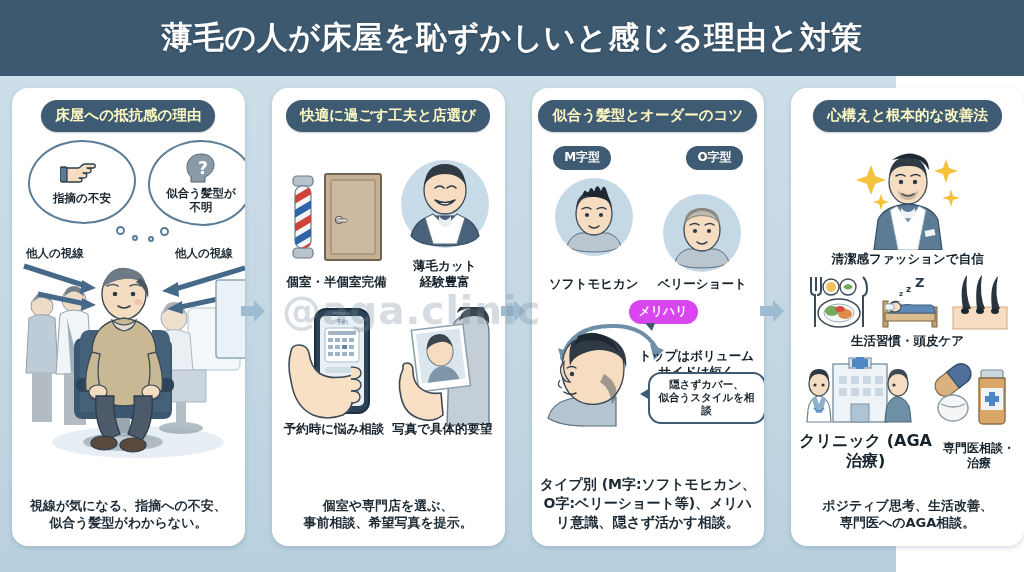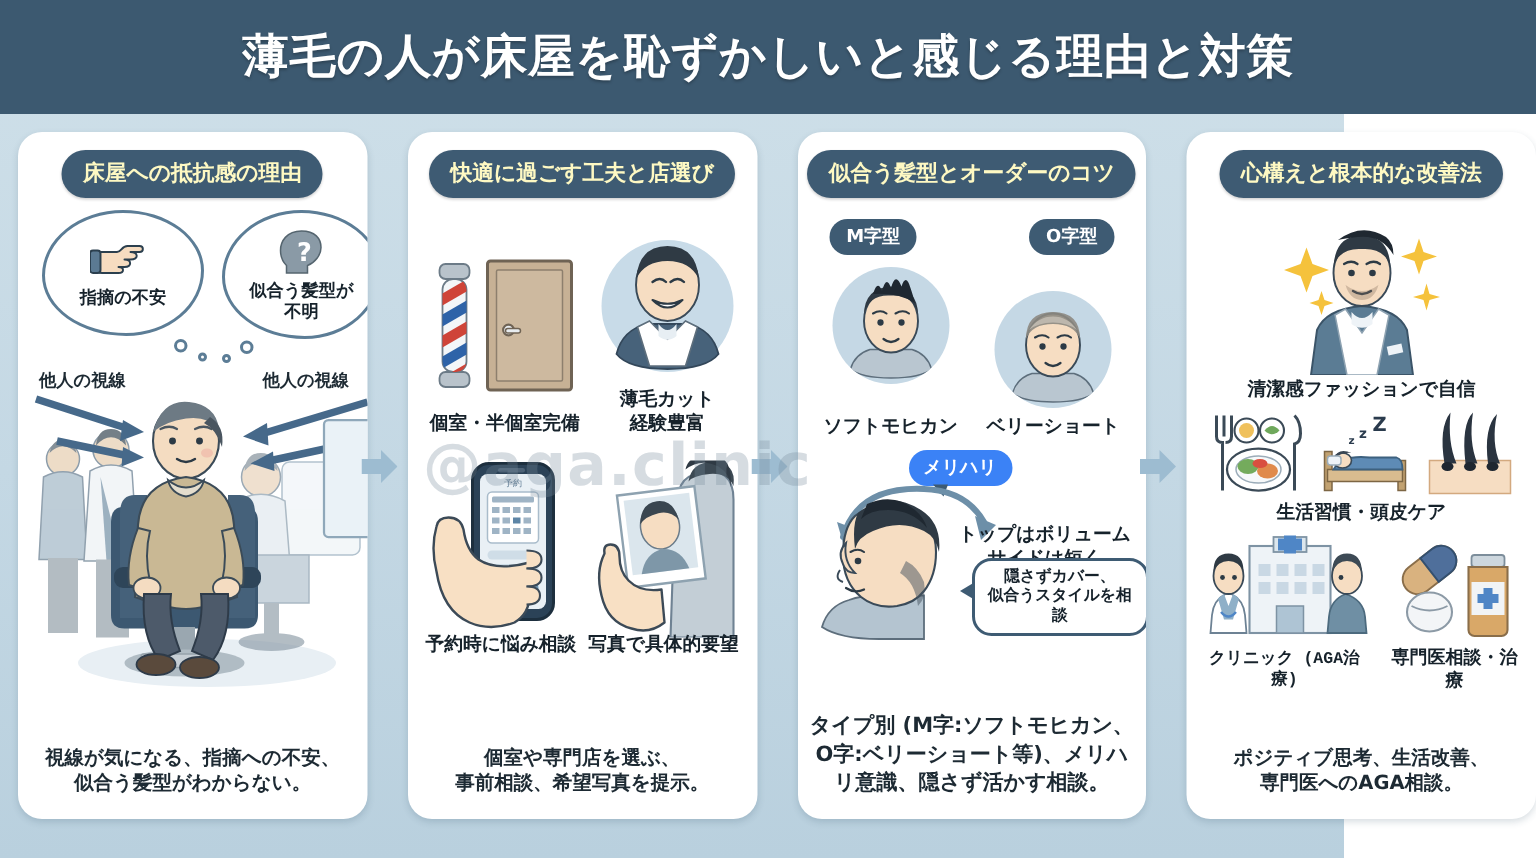--- a/index.html
+++ b/index.html
@@ -118,23 +118,24 @@
   .pill-sm {
     background:#3e5b73; color:#fff; border-radius:12px;
     padding:3px 11px 4px; font-size:12px; font-weight:bold; white-space:nowrap;
   }
   .face-circle {
     width:78px; height:78px; border-radius:50%;
     background:#c5d8e5;
     position:relative; overflow:hidden;
   }
   .speech {
-    background:#3b82f6; color:#fff; border-radius:13px;
+    background:#d946ef; color:#fff; border-radius:13px;
     padding:3px 10px 4px; font-size:12px; font-weight:bold; white-space:nowrap;
     position:relative;
+    margin-left:23px;
   }
   .speech:after{
     content:""; position:absolute; left:16px; bottom:-7px;
     border-left:7px solid transparent; border-right:3px solid transparent;
     border-top:8px solid #3e5b73;
   }
   .speech-out {
     background:#fff; border:2px solid #3e5b73; color:#16222b;
     border-radius:13px; padding:4px 9px 5px;
     font-size:10.5px; font-weight:bold; line-height:1.25; text-align:center;
@@ -601,21 +602,21 @@
             <path d="M52 22 h26 v42 a4 4 0 0 1 -4 4 h-18 a4 4 0 0 1 -4 -4z" fill="#d9a868" stroke="#8a6e4a" stroke-width="1.4"></path>
             <rect x="54" y="32" width="22" height="22" fill="#f1f4f6"></rect>
             <g fill="#4f86c6">
               <rect x="62" y="36" width="6" height="14"></rect>
               <rect x="58" y="40" width="14" height="6"></rect>
             </g>
           </svg>
         </div>
 
         <div class="p4row" style="margin-top:1px;">
-          <div class="cap" style="font-size:11px;font-family:Liberation Mono, monospace;">クリニック (AGA治療)</div>
+          <div class="cap" style="font-size:16px;">クリニック (AGA治療)</div>
           <div class="cap" style="font-size:12px;">専門医相談・治療</div>
         </div>
       </div>
 
       <div class="panel-caption">ポジティブ思考、生活改善、
 専門医へのAGA相談。</div>
     </div>
 
   </div>
 

